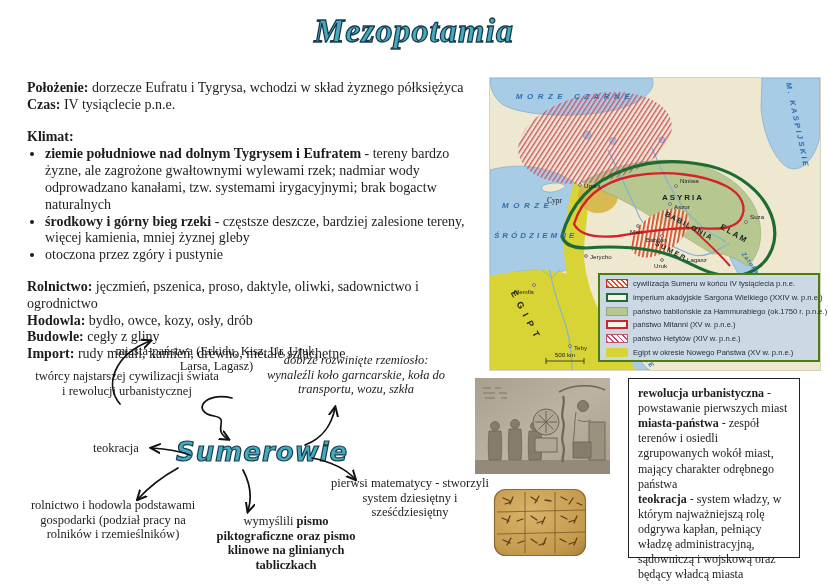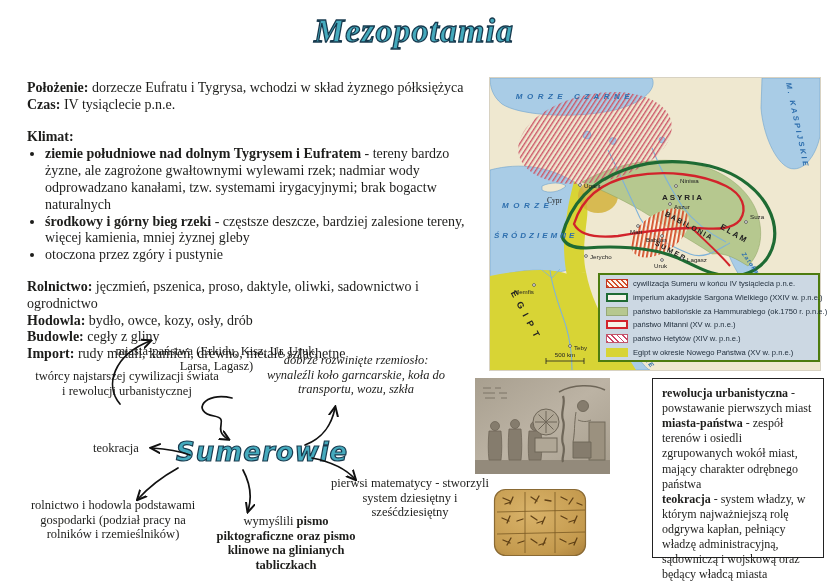--- a/index.html
+++ b/index.html
@@ -46,21 +46,21 @@
     font-size:26px;letter-spacing:1px;color:#45aabd;-webkit-text-stroke:1.2px #17394d;
   }
   .arrows{position:absolute;left:0;top:0;pointer-events:none;}
   
   .relief{position:absolute;left:475px;top:378px;width:135px;height:96px;}
   .tablet{position:absolute;left:493px;top:488px;width:94px;height:69px;}
   
   .defs-box{
     position:absolute;left:628px;top:378px;width:172px;height:180px;
     border:1.5px solid #222;box-sizing:border-box;padding:7px 9px;
-    font-size:12px;line-height:1.26;background:#fff;margin-left:24px;
+    font-size:12px;line-height:1.26;background:#fff;
   }
 </style>
 </head>
 <body>
 
 <div class="page-title">Mezopotamia</div>
 
 <div class="left-col">
   <p><b>Położenie:</b><span> dorzecze Eufratu i Tygrysa, wchodzi w skład żyznego półksiężyca</span></p>
   <p><b>Czas:</b><span> IV tysiąclecie p.n.e.</span></p>

